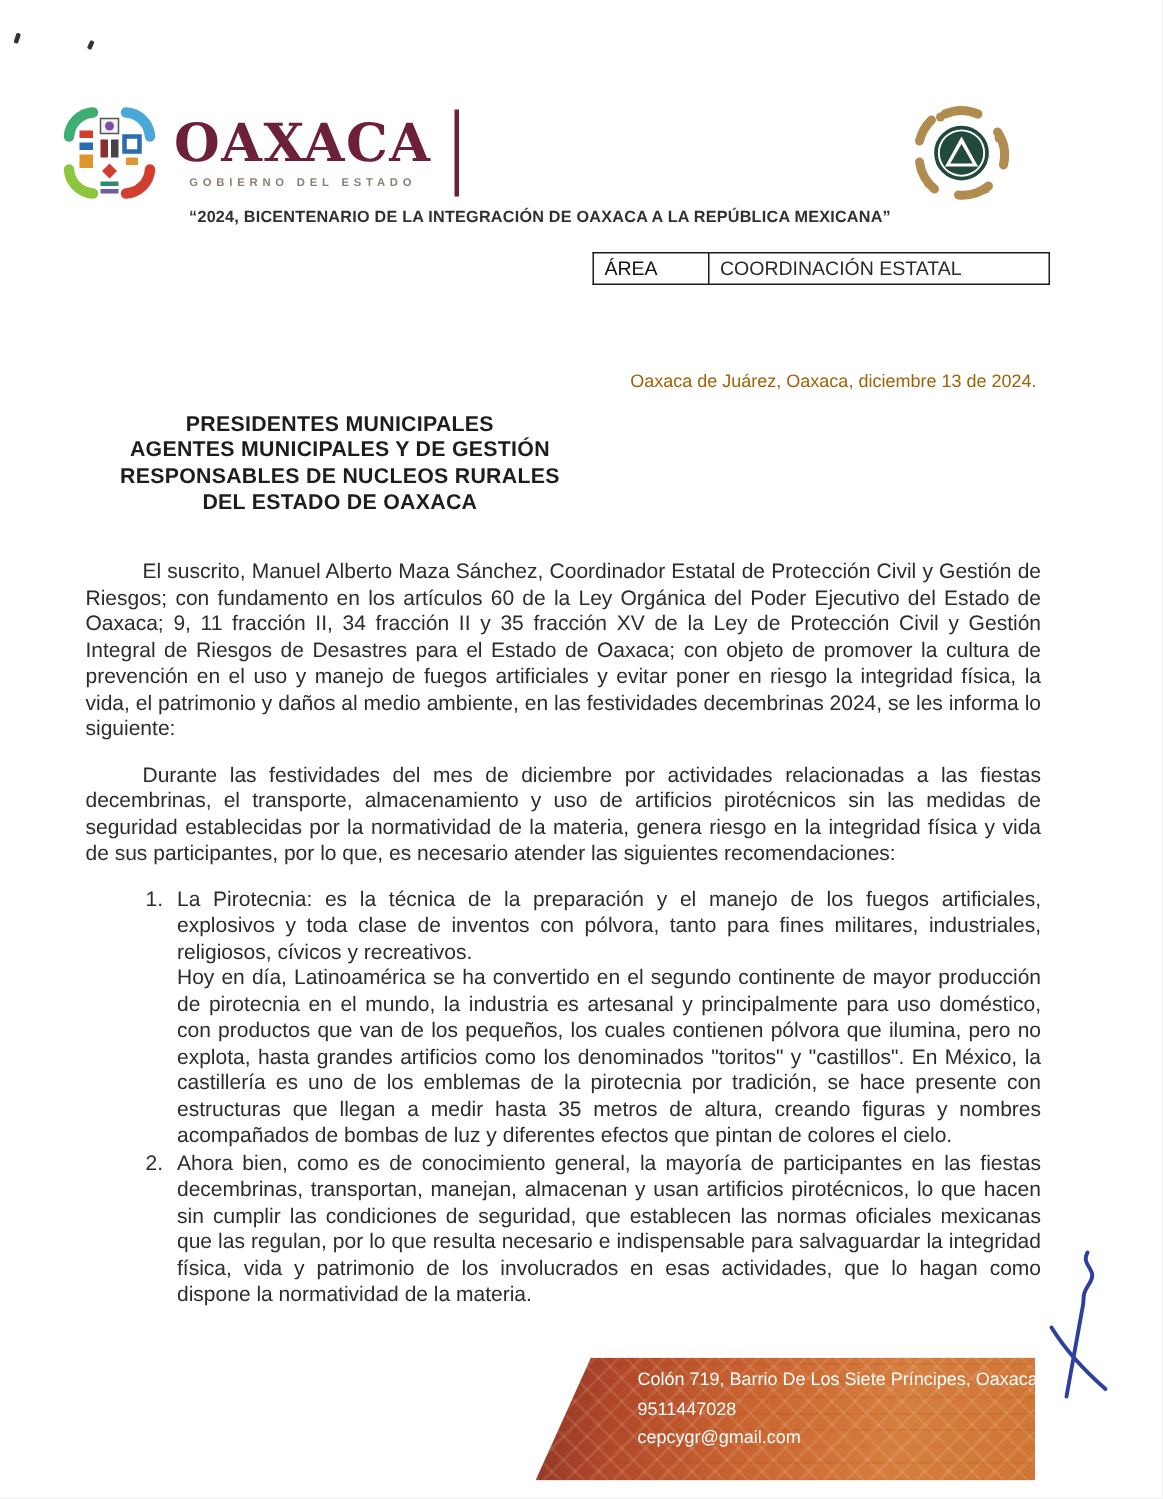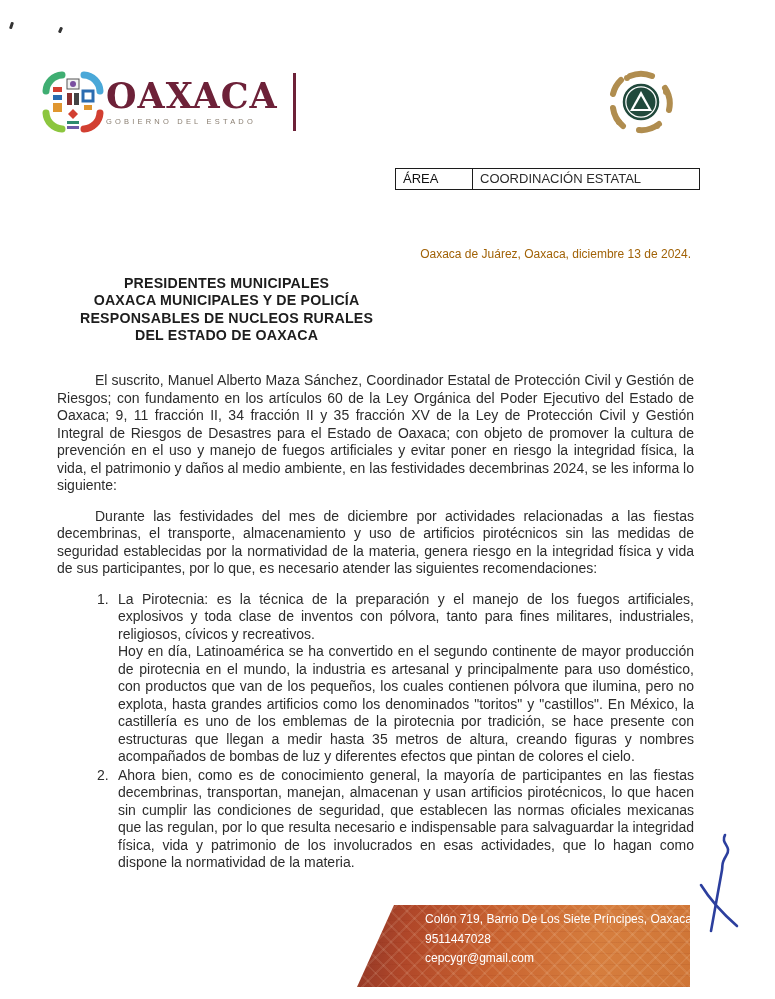--- a/index.html
+++ b/index.html
@@ -13,23 +13,23 @@
     overflow:hidden;
   }
   
   .scan-mark{position:absolute;background:#333;border-radius:1px;}
   .scan-mark.m1{left:10px;top:22px;width:3px;height:7px;transform:rotate(18deg);}
   .scan-mark.m2{left:59px;top:27px;width:3px;height:6px;transform:rotate(24deg);}
 
   
   .header{position:absolute;left:40px;top:66px;right:100px;height:72px;display:flex;align-items:center;}
   .state-emblem{width:66px;height:66px;flex:0 0 auto;}
-  .wordmark-block{flex:0 0 auto;text-align:left;}
+  .wordmark-block{margin-left:10px;flex:0 0 auto;text-align:center;}
   .wordmark{font-family:"DejaVu Serif","Liberation Serif",serif;font-weight:bold;font-size:35px;line-height:36px;color:#6d2138;letter-spacing:1px;}
-  .wordmark-sub{font-size:7.5px;letter-spacing:3.2px;color:#8a7f72;font-weight:normal;margin-top:3px;}
+  .wordmark-sub{font-size:7.5px;letter-spacing:3.2px;color:#8a7f72;font-weight:bold;margin-top:3px;}
   .header-divider{width:3px;height:58px;background:#6d2138;margin:0 13px 0 15px;flex:0 0 auto;}
   .org-block{flex:0 0 auto;}
   .org-title{font-family:"DejaVu Serif","Liberation Serif",serif;font-weight:bold;font-size:26px;line-height:27px;color:#76203c;letter-spacing:0.5px;}
   .org-sub{font-size:9px;letter-spacing:2.1px;color:#8a8680;font-weight:bold;line-height:12px;margin-top:2px;}
   .pc-emblem{width:68px;height:68px;margin-left:auto;flex:0 0 auto;}
   .slogan{position:absolute;left:0;right:55px;top:139px;text-align:center;font-size:10.8px;font-weight:bold;color:#332e34;letter-spacing:0.15px;}
 
   
   .info-table{position:absolute;left:395px;top:168px;border-collapse:collapse;font-size:13px;}
   .info-table td{border:1.6px solid #1c1c1c;padding:1px 7px;vertical-align:top;line-height:18px;}
@@ -121,35 +121,36 @@
       <circle cx="50" cy="58" r="3" fill="#b08d4f"></circle>
       <circle cx="12" cy="54" r="3" fill="#b08d4f"></circle>
 
       <circle cx="34" cy="34" r="17" fill="#ffffff" stroke="#21493c" stroke-width="2.5"></circle>
       <circle cx="34" cy="34" r="14.5" fill="#21493c"></circle>
       <path d="M34 23 L45 43 L23 43 Z" fill="#ffffff"></path>
       <path d="M34 28 L41.5 41 L26.5 41 Z" fill="#21493c"></path>
     </svg>
   </div>
 
+  <div class="slogan">“2024, BICENTENARIO DE LA INTEGRACIÓN DE OAXACA A LA REPÚBLICA MEXICANA”</div>
 
   <table class="info-table">
     <tbody>
         <tr>
       <td class="lbl">ÁREA</td>
       <td class="val">COORDINACIÓN ESTATAL</td>
     </tr>
   </tbody>
     </table>
 
   <div class="dateline">Oaxaca de Juárez, Oaxaca, diciembre 13 de 2024.</div>
 
   <div class="recipients">
     <div>PRESIDENTES MUNICIPALES</div>
-    <div>OAXACA MUNICIPALES Y DE POLICÍA</div>
+    <div>AGENTES MUNICIPALES Y DE GESTIÓN</div>
     <div>RESPONSABLES DE NUCLEOS RURALES</div>
     <div>DEL ESTADO DE OAXACA</div>
   </div>
 
   <div class="body-col">
     <p class="par">El suscrito, Manuel Alberto Maza Sánchez, Coordinador Estatal de Protección Civil y Gestión de Riesgos; con fundamento en los artículos 60 de la Ley Orgánica del Poder Ejecutivo del Estado de Oaxaca; 9, 11 fracción II, 34 fracción II y 35 fracción XV de la Ley de Protección Civil y Gestión Integral de Riesgos de Desastres para el Estado de Oaxaca; con objeto de promover la cultura de prevención en el uso y manejo de fuegos artificiales y evitar poner en riesgo la integridad física, la vida, el patrimonio y daños al medio ambiente, en las festividades decembrinas  2024, se les informa lo siguiente:</p>
     <p class="par">Durante las festividades del mes de diciembre por actividades relacionadas a las fiestas decembrinas, el transporte, almacenamiento y uso de artificios pirotécnicos sin las medidas de seguridad establecidas por la normatividad de la materia, genera riesgo en la integridad física y vida de sus participantes, por lo que, es necesario atender las siguientes recomendaciones:</p>
 
     <div class="list">
       <div class="li">

